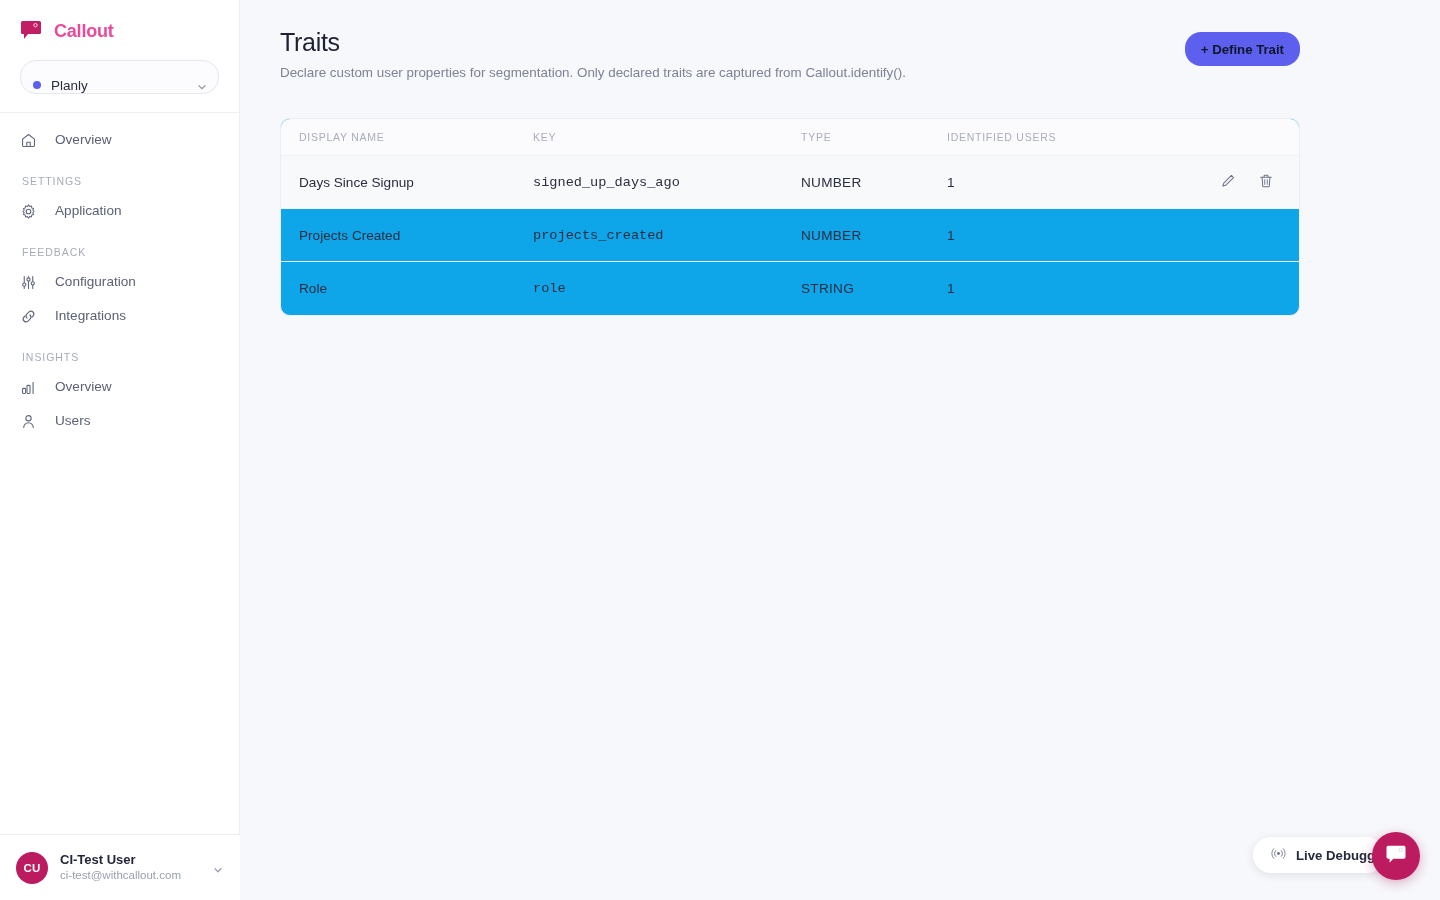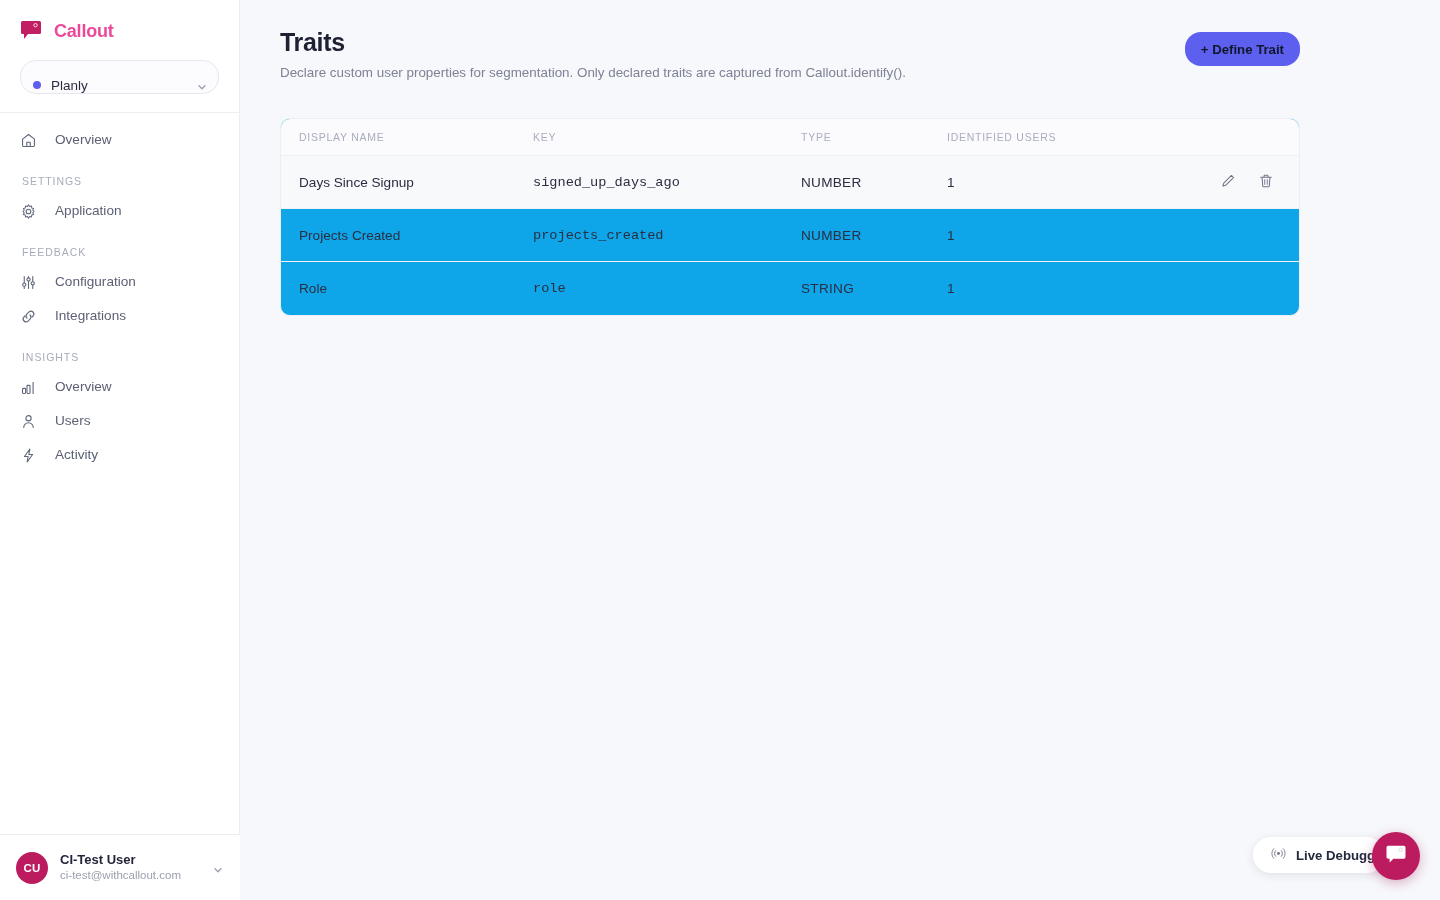--- a/index.html
+++ b/index.html
@@ -66,21 +66,21 @@
     display: flex; align-items: center; justify-content: center;
     font-size: 11.5px; font-weight: 700; letter-spacing: .2px; flex: 0 0 auto;
   }
   .user-text { flex: 1; min-width: 0; }
   .user-name { font-size: 13px; font-weight: 700; color: #23263a; line-height: 1.25; }
   .user-mail { font-size: 11.5px; color: #9aa0b0; line-height: 1.3; }
 
   
   #main { flex: 1; height: 900px; background: #f7f8fb; position: relative; }
   .page-head { padding: 28px 140px 0 40px; position: relative; }
-  .page-title { font-size: 25px; font-weight: 700; color: #1e2134; letter-spacing: -0.3px; }
+  .page-title { font-size: 25px; font-weight: 400; color: #1e2134; letter-spacing: -0.3px; }
   .page-sub { font-size: 13.4px; color: #7d8294; margin-top: 8px; }
   .define-btn {
     position: absolute; right: 140px; top: 32px;
     background: #5d5fef; color: #0f172a;
     border: none; border-radius: 16px;
     height: 34px; padding: 0 16px;
     font-size: 13.2px; font-weight: 600;
     font-family: "Liberation Sans", sans-serif;
     cursor: pointer; white-space: nowrap;
   }
@@ -238,28 +238,20 @@
       <a class="nav-item">
         <span class="nav-ico">
           <svg width="17" height="17" viewBox="0 0 20 20">
               <circle cx="10" cy="6.2" r="3.1" fill="none" stroke="#62687c" stroke-width="1.3"></circle>
               <path d="M4.4 17 A5.6 5.6 0 0 1 15.6 17" fill="none" stroke="#62687c" stroke-width="1.3" stroke-linecap="round"></path>
             </svg>
         </span>
         <span class="nav-label">Users</span>
       </a>
 
-      <a class="nav-item">
-        <span class="nav-ico">
-          <svg width="17" height="17" viewBox="0 0 20 20">
-              <path d="M11.6 2.4 L5.2 11.2 H9.6 L8.4 17.6 L14.8 8.8 H10.4 Z" fill="none" stroke="#62687c" stroke-width="1.3" stroke-linejoin="round"></path>
-            </svg>
-        </span>
-        <span class="nav-label">Activity</span>
-      </a>
     </nav>
 
     <div class="user-box">
       <div class="avatar">CU</div>
       <div class="user-text">
         <div class="user-name">CI-Test User</div>
         <div class="user-mail">ci-test@withcallout.com</div>
       </div>
       <span class="chev">
         <svg width="12" height="12" viewBox="0 0 12 12">

